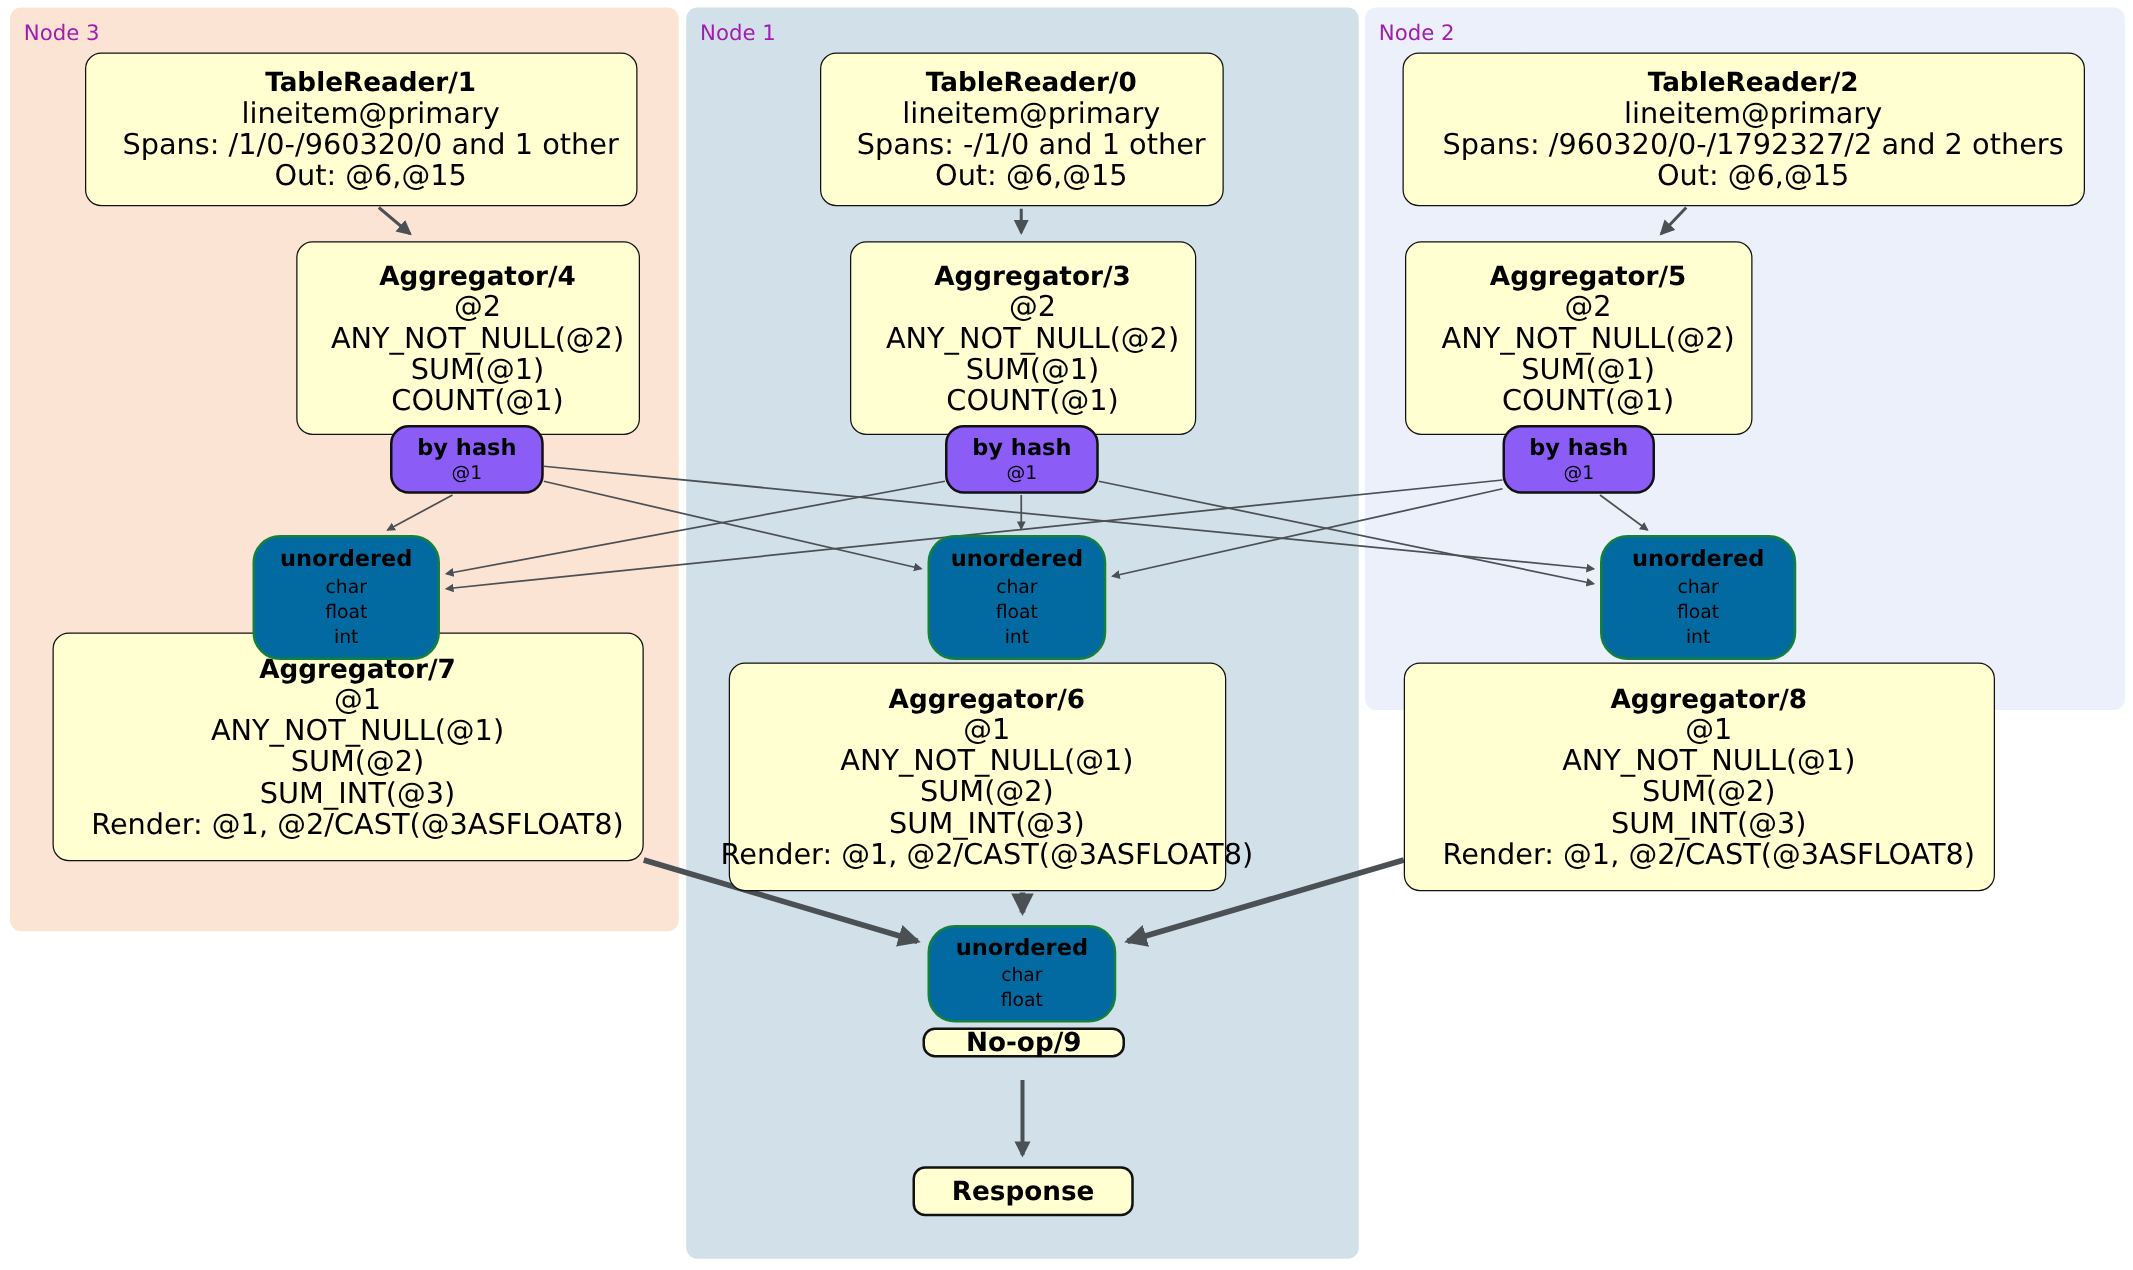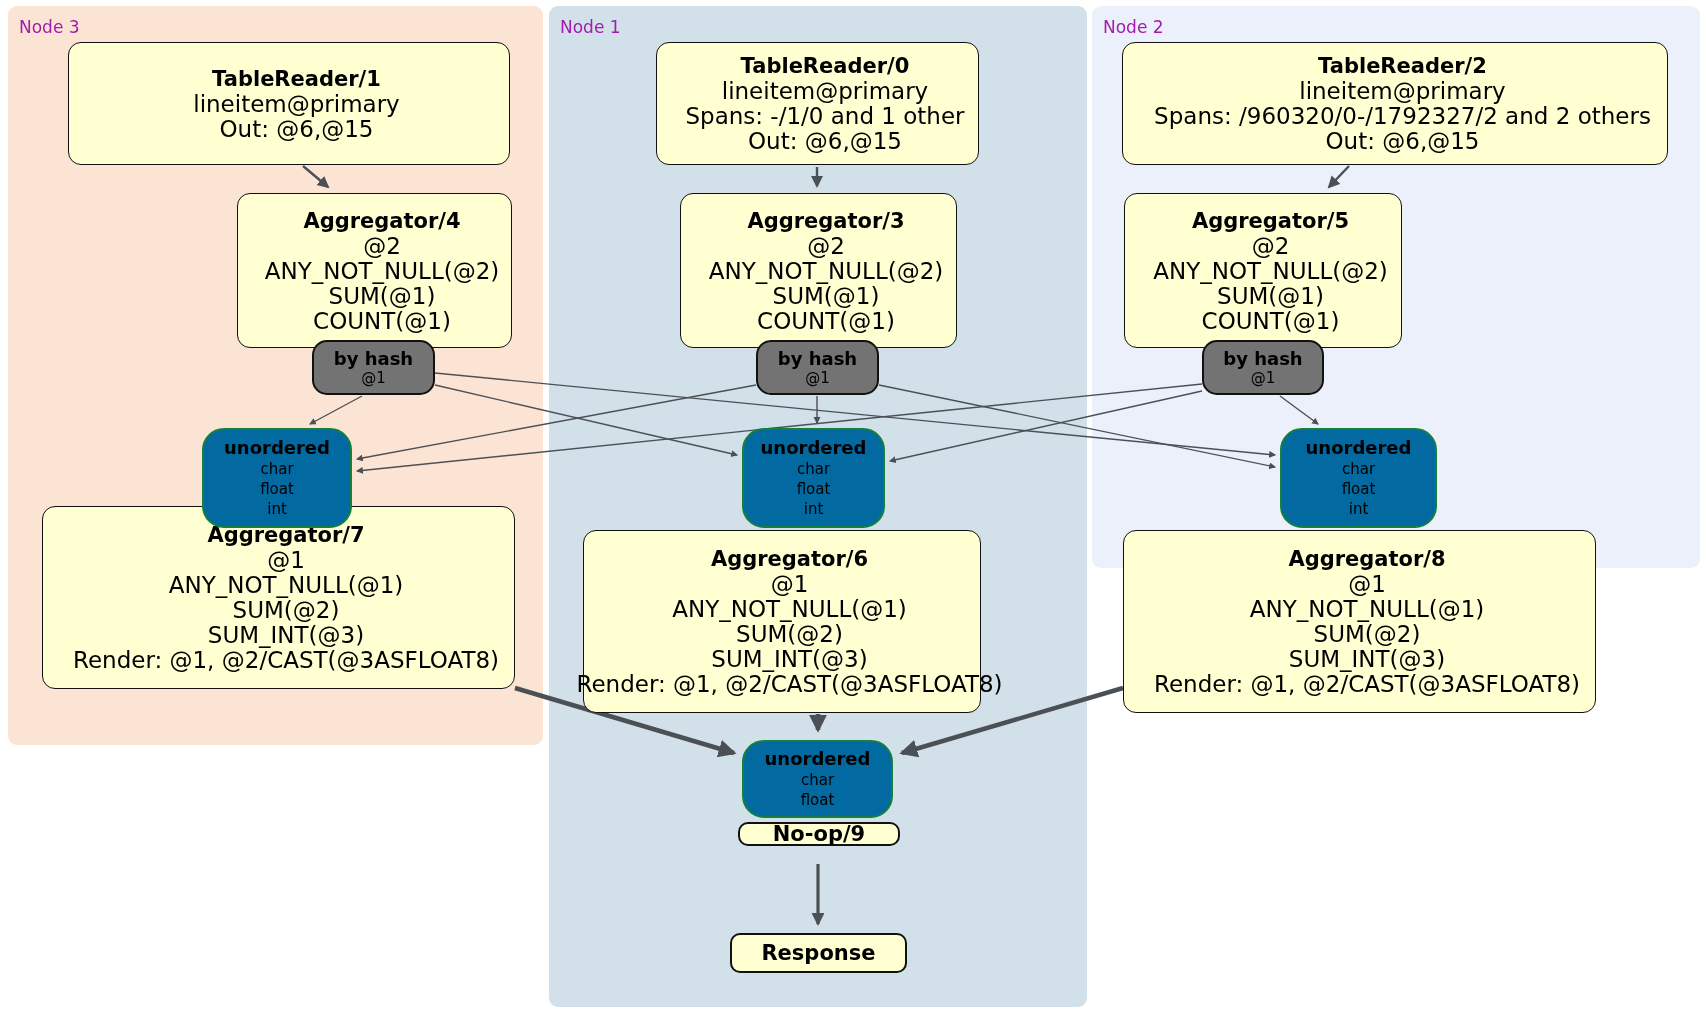--- a/index.html
+++ b/index.html
@@ -6,21 +6,21 @@
   #canvas{position:relative;width:1706px;height:1016px;background:#ffffff;overflow:hidden;
           font-family:"DejaVu Sans","Liberation Sans",sans-serif;color:#000;}
   .region{position:absolute;border-radius:9px;z-index:1;}
   .region-label{font-size:17px;line-height:20px;margin:11px 0 0 11px;color:#a21caf;}
   svg.edges{position:absolute;left:0;top:0;z-index:2;pointer-events:none;}
   .box,.router,.sync,.mini{position:absolute;box-sizing:border-box;display:flex;flex-direction:column;
           align-items:center;justify-content:center;text-align:center;}
   .box{background:#ffffd2;border:1.6px solid #111;border-radius:13px;z-index:3;padding-left:15px;}
   .bt{font-weight:bold;font-size:21px;line-height:26px;white-space:nowrap;}
   .bl{font-size:23px;line-height:25px;white-space:nowrap;}
-  .router{background:#737373;border:2px solid #111;border-radius:15px;z-index:4;}
+  .router{background:#8b5cf6;border:2px solid #111;border-radius:15px;z-index:4;}
   .rt{font-weight:bold;font-size:18px;line-height:21px;}
   .rl{font-size:15px;line-height:18px;}
   .sync{background:#0369a1;border:2px solid #15803d;border-radius:22px;z-index:4;}
   .st{font-weight:bold;font-size:18px;line-height:22px;}
   .sl{font-size:15px;line-height:20px;}
   .mini{background:#ffffd2;border:2px solid #111;border-radius:10px;z-index:3;font-weight:bold;font-size:21px;}
 </style>
 </head>
 <body>
 
@@ -69,20 +69,21 @@
       </g>
       <g stroke-width="3.2" marker-end="url(#ahb)">
         <line x1="818" y1="864" x2="818" y2="924"></line>
       </g>
     </g>
   </svg>
 
   <div class="box" style="left:68px;top:42px;width:442px;height:123px">
     <div class="bt">TableReader/1</div>
     <div class="bl">lineitem@primary</div>
+    <div class="bl">Spans: /1/0-/960320/0 and 1 other</div>
     <div class="bl">Out: @6,@15</div>
   </div>
 
   <div class="box" style="left:237px;top:193px;width:275px;height:155px">
     <div class="bt">Aggregator/4</div>
     <div class="bl">@2</div>
     <div class="bl">ANY_NOT_NULL(@2)</div>
     <div class="bl">SUM(@1)</div>
     <div class="bl">COUNT(@1)</div>
   </div>

